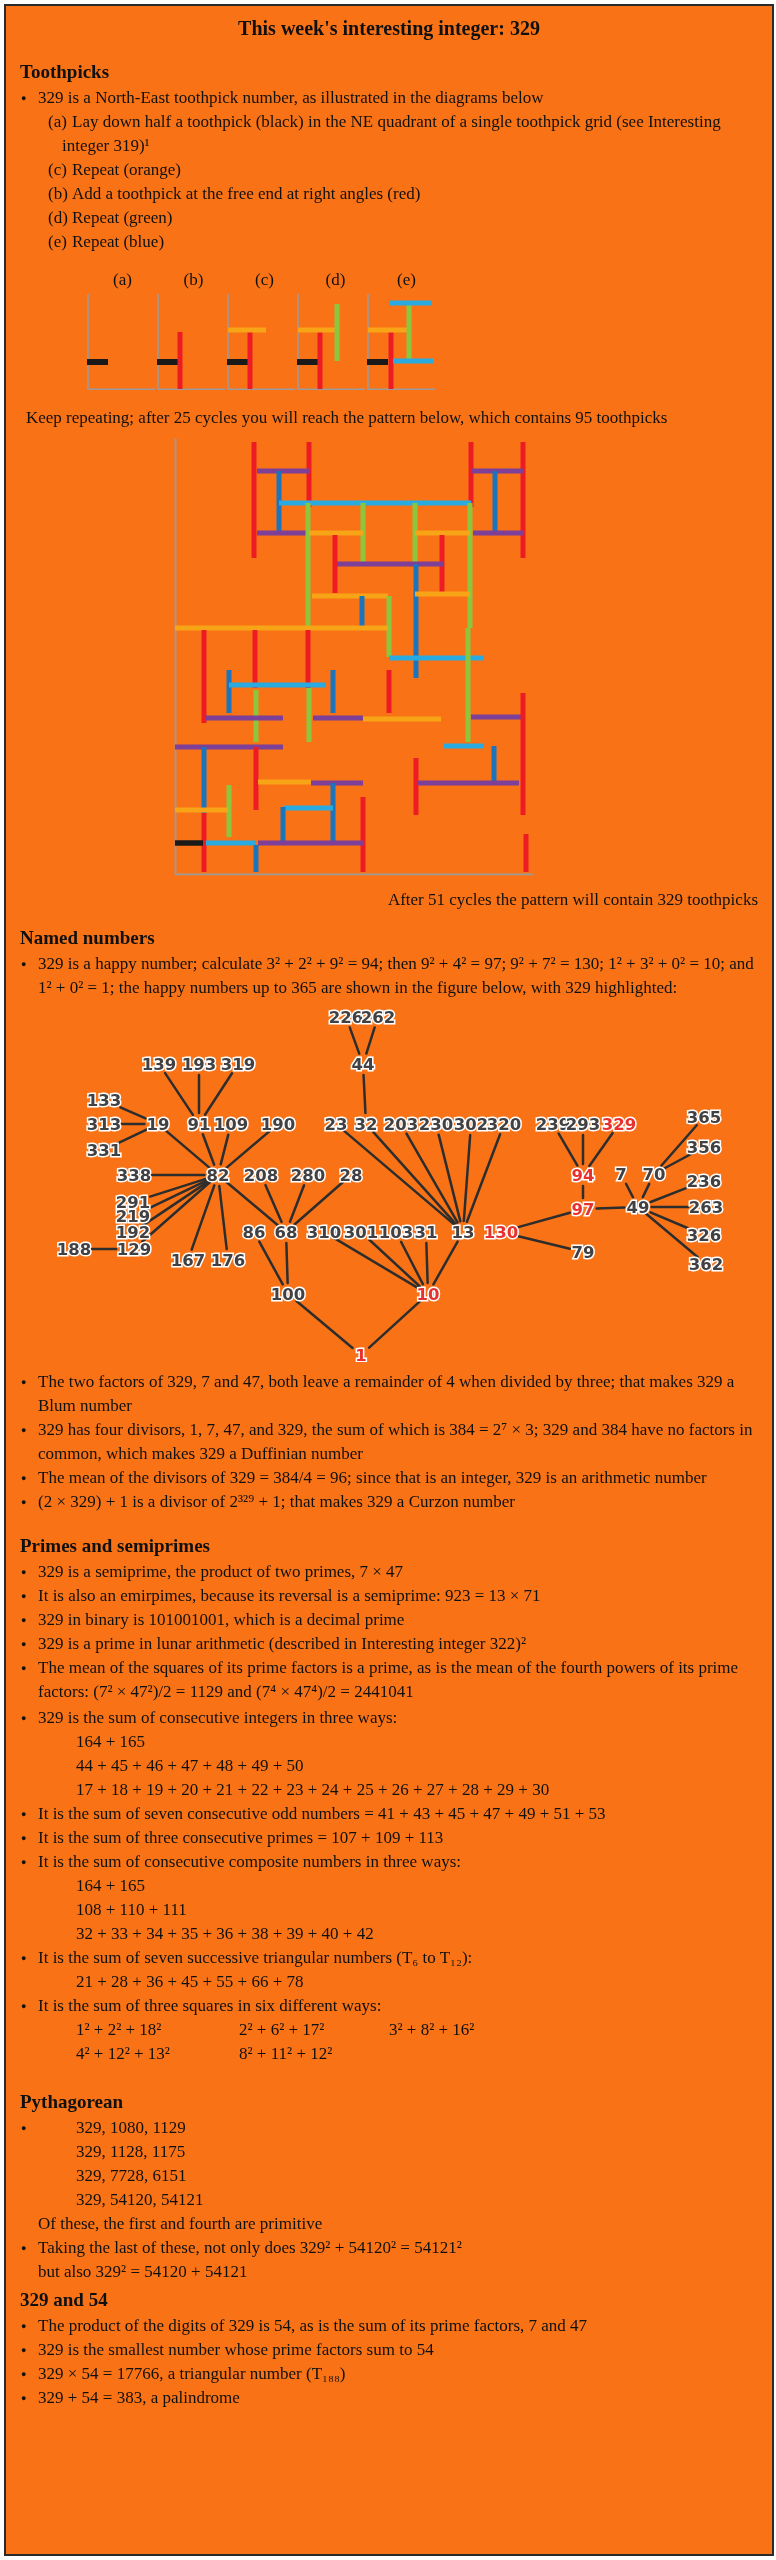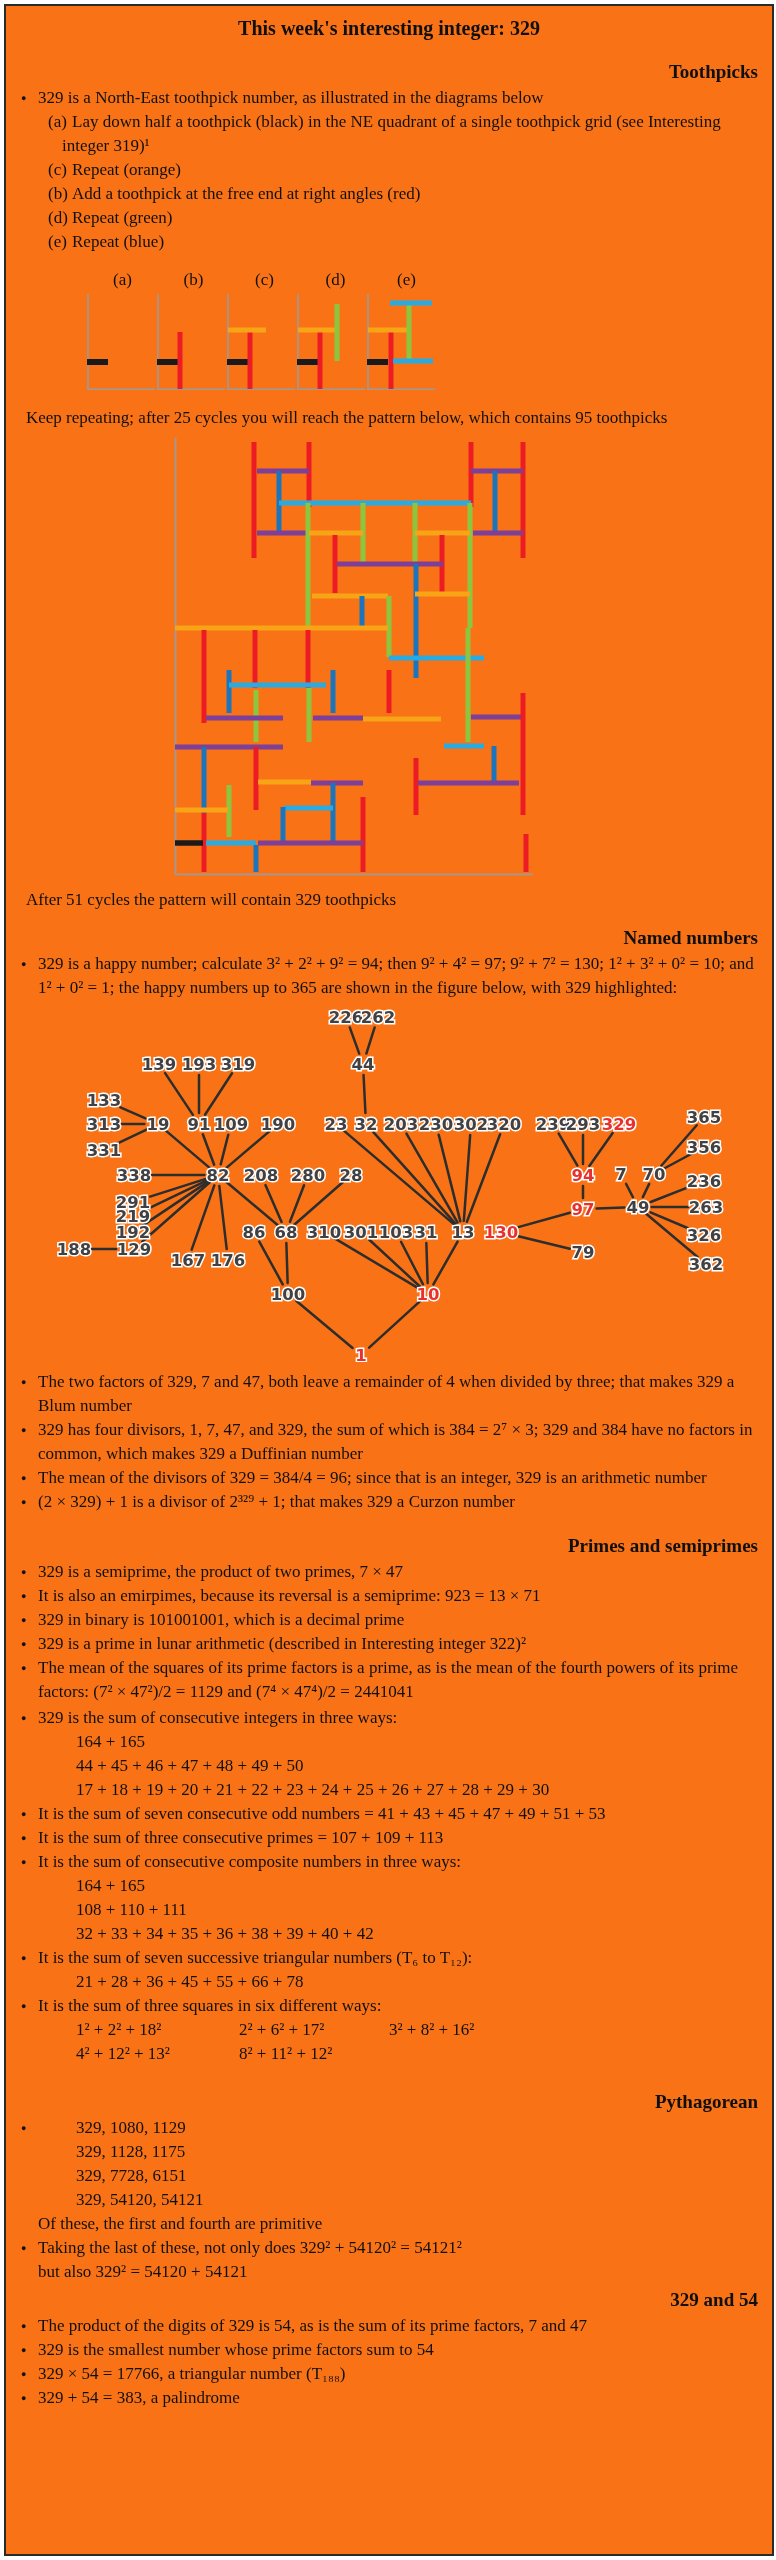--- a/index.html
+++ b/index.html
@@ -11,30 +11,30 @@
     border:2px solid #2a2a2a;
     background:#f97316;
     font-family:"Liberation Serif","DejaVu Serif",serif;
     font-size:17px;
     line-height:24px;
     color:#101010;
     overflow:hidden;
   }
   .inner{padding:8px 14px 0 14px;}
   .title{font-size:20px;font-weight:bold;text-align:center;margin:2px 0 0 0;}
-  h2.heading{font-size:19px;font-weight:bold;text-align:right;margin:20px 0 0 0;line-height:24px;}
+  h2.heading{font-size:19px;font-weight:bold;text-align:left;margin:20px 0 0 0;line-height:24px;}
   h2.mt8{margin-top:8px;} h2.mt14{margin-top:14px;} h2.mt24{margin-top:24px;} h2.mt4{margin-top:4px;}
   ul.bullets{list-style:none;margin:2px 0 0 0;padding:0;}
   ul.mt8{margin-top:8px;}
   li.bullet{position:relative;padding-left:18px;}
   li.bullet::before{content:"●";position:absolute;left:1px;top:0;font-size:9px;line-height:24px;}
   .step{margin-left:14px;padding-left:28px;text-indent:-14px;max-width:672px;}
   .slabel{display:inline-block;min-width:24px;text-indent:0;}
   .keep{margin:12px 0 0 6px;max-width:700px;}
-  .after51{margin:8px 0 0 6px;}
+  .after51{margin:8px 0 0 6px;text-align:right;}
   .subline{margin-left:38px;}
   .sqgrid{margin-left:38px;display:grid;grid-template-columns:163px 150px auto;}
   .labels-row{display:flex;margin:14px 0 0 67px;}
   .labels-row span{display:inline-block;width:71px;text-align:center;}
   .minis{display:flex;margin:2px 0 0 67px;}
   .minis svg{display:block;width:70px;height:100px;}
   #pattern-svg{display:block;margin:8px 0 0 154px;}
   #tree-svg{display:block;margin:4px 0 0 36px;}
   .happy{margin:2px 0 0 0;}
 </style>

